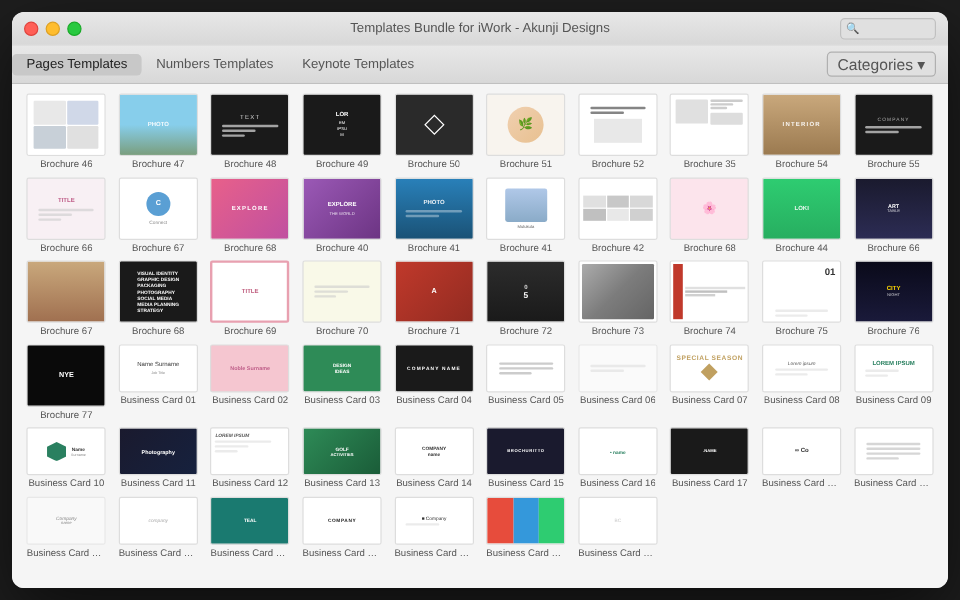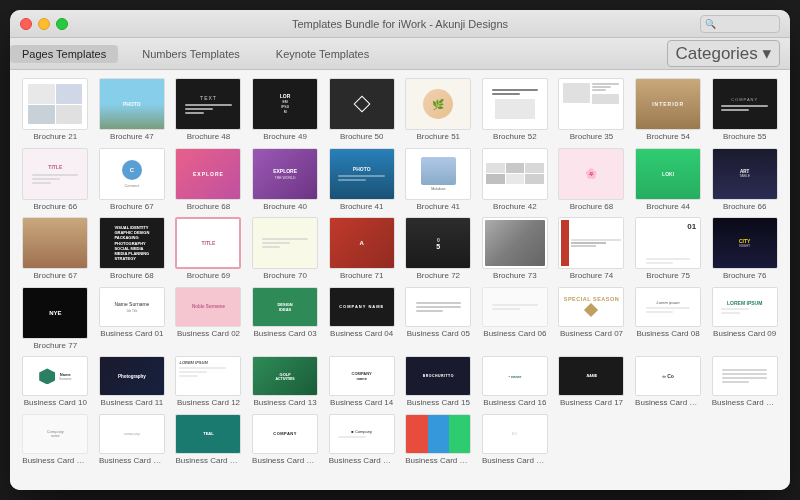--- a/index.html
+++ b/index.html
@@ -67,41 +67,41 @@
       padding: 0 4px;
       font-size: 10px;
       color: #999;
     }
     .toolbar {
       background: linear-gradient(to bottom, #e8e8e8, #d8d8d8);
       height: 32px;
       display: flex;
       align-items: center;
       justify-content: center;
-      gap: 12px;
+      gap: 0;
       border-bottom: 1px solid #c0c0c0;
       flex-shrink: 0;
     }
     .tab-btn {
       padding: 3px 12px;
       font-size: 11px;
       border-radius: 4px;
       cursor: pointer;
       color: #555;
       background: transparent;
       border: none;
     }
     .tab-btn.active {
       background: #c8c8c8;
       color: #222;
     }
     .categories-btn {
       margin-left: auto;
       margin-right: 10px;
-      font-size: 17px;
+      font-size: 13px;
       color: #555;
       cursor: pointer;
       border: 1px solid #b0b0b0;
       background: #e0e0e0;
       border-radius: 4px;
       padding: 2px 8px;
     }
     .content {
       flex: 1;
       overflow-y: auto;
@@ -235,21 +235,21 @@
         <div class="template-thumb">
           <div class="thumb-content thumb-text-dark" style="background:white; font-size:4px;">
             <div style="display:grid;grid-template-columns:1fr 1fr;gap:1px;width:100%;height:100%;padding:2px;">
               <div style="background:#e8e8e8;border-radius:1px;"></div>
               <div style="background:#d0d8e8;border-radius:1px;"></div>
               <div style="background:#c8d0d8;border-radius:1px;"></div>
               <div style="background:#e0e0e0;border-radius:1px;"></div>
             </div>
           </div>
         </div>
-        <div class="template-label">Brochure 21</div>
+        <div class="template-label">Brochure 46</div>
       </div>
 
       <div class="template-item">
         <div class="template-thumb thumb-photo-blue">
           <div class="thumb-content thumb-text-white" style="font-size:4px; background: linear-gradient(180deg,#87CEEB 50%,#7a9e7e 100%);">
             <div style="font-size:5px;font-weight:bold;opacity:0.9;">PHOTO</div>
           </div>
         </div>
         <div class="template-label">Brochure 47</div>
       </div>

